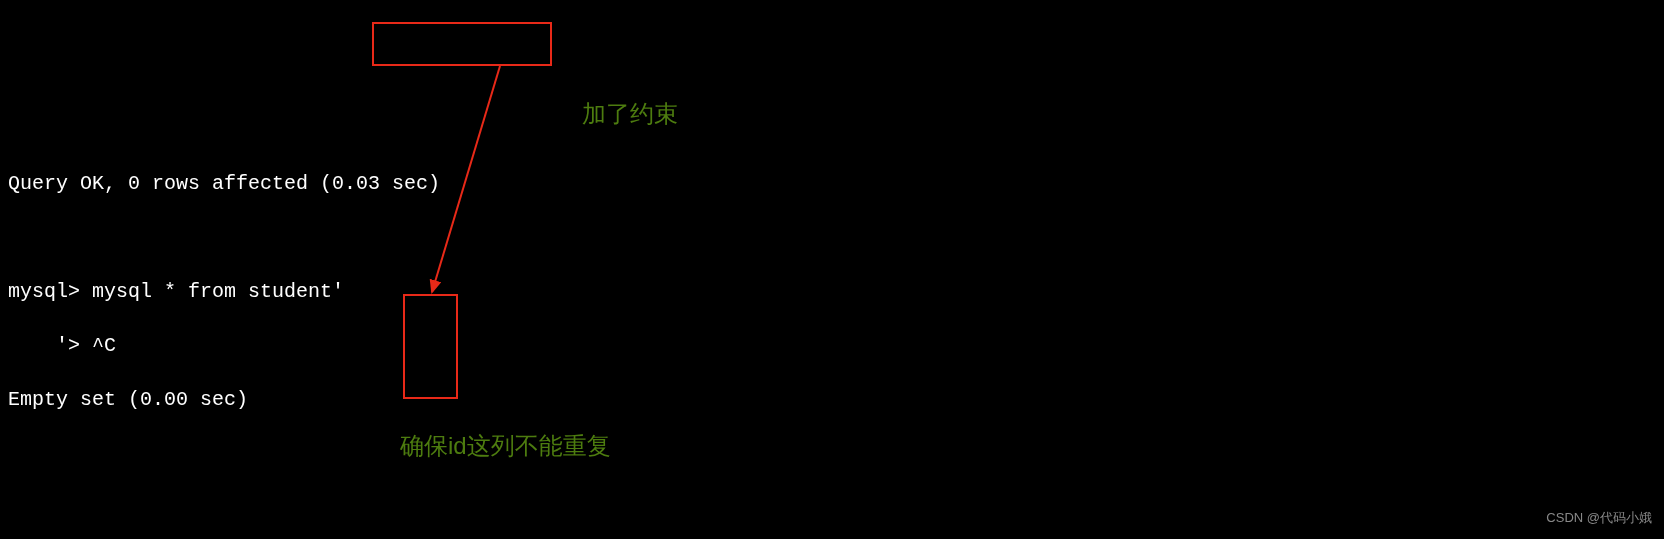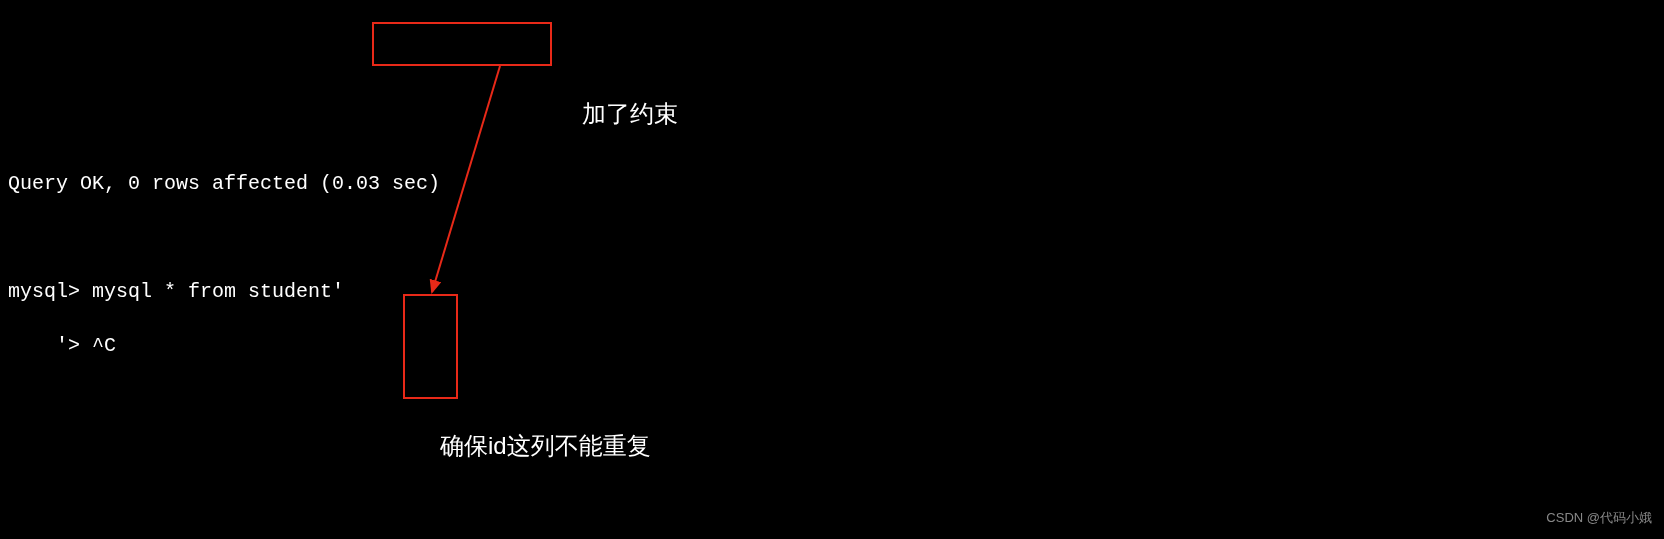--- a/index.html
+++ b/index.html
@@ -20,21 +20,21 @@
       white-space: pre;
     }
     .terminal {
       padding: 0 8px;
     }
     .line {
       white-space: pre;
     }
     .annotation {
       position: absolute;
-      color: #ffffff;
+      color: #4d7c0f;
       font-family: "Microsoft YaHei", sans-serif;
       font-size: 24px;
       white-space: nowrap;
     }
     .box-outline {
       position: absolute;
       border: 2px solid #e82918;
       background: transparent;
       pointer-events: none;
     }
@@ -55,20 +55,21 @@
 <body>
 
 
 
 <div class="terminal">
 <div class="line" style="visibility:hidden; height:8px;"></div>
 <div class="line">Query OK, 0 rows affected (0.03 sec)</div>
 <div class="line"> </div>
 <div class="line"><span>mysql&gt;</span><span> mysql * from student'</span></div>
 <div class="line"><span>    '&gt;</span><span> ^C</span></div>
+<div class="line">Empty set (0.00 sec)</div>
 
 
 
 
 
 
 
 
 
 
@@ -88,19 +89,19 @@
       <polygon points="0 0, 7 3, 0 6" fill="#e82918"></polygon>
     </marker>
   </defs>
   <line x1="500" y1="66" x2="432" y2="292" stroke="#e82918" stroke-width="2" marker-end="url(#arrowhead)"></line>
 </svg>
 
 
 <div class="annotation" style="left:582px; top:100px;">加了约束</div>
 
 
-<div class="annotation" style="left:440px; top:432px;">确保id这列不能重复</div>
+<div class="annotation" style="left:400px; top:432px;">确保id这列不能重复</div>
 
 
 <div class="watermark">CSDN @代码小娥</div>
 
 
 
 
 </body></html>

